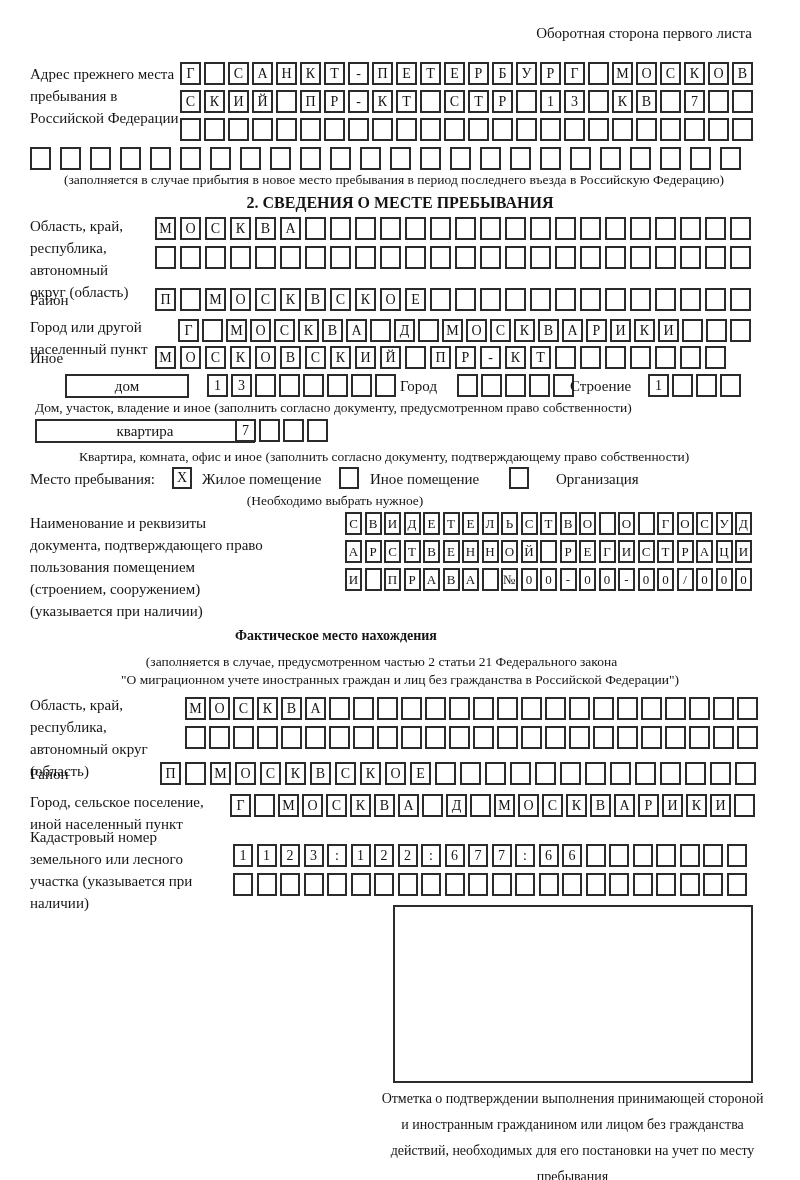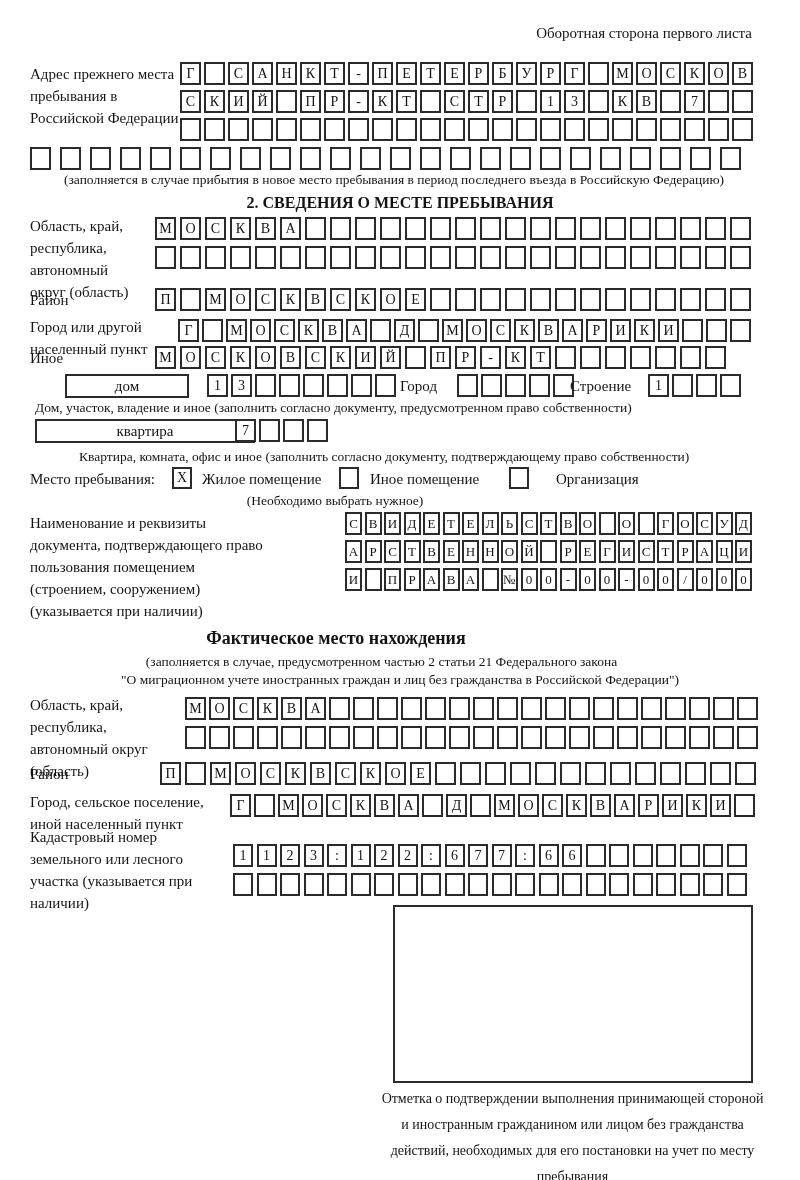--- a/index.html
+++ b/index.html
@@ -396,21 +396,21 @@
       <span class="cell">0</span>
       <span class="cell">-</span>
       <span class="cell">0</span>
       <span class="cell">0</span>
       <span class="cell">/</span>
       <span class="cell">0</span>
       <span class="cell">0</span>
       <span class="cell">0</span>
     </div>
 
-  <div class="abs h2 center" style="left:0; top:628px; width:672px; font-size:18px;">Фактическое место нахождения</div>
+  <div class="abs h2 center" style="left:0; top:628px; width:672px; font-size:14px;">Фактическое место нахождения</div>
   <div class="abs note center" style="left:0; top:654px; width:763px;">(заполняется в случае, предусмотренном частью 2 статьи 21 Федерального закона</div>
   <div class="abs note center" style="left:0; top:672px; width:800px;">"О миграционном учете иностранных граждан и лиц без гражданства в Российской Федерации")</div>
 
   <div class="abs lbl" style="left:30px; top:694px; width:150px;">Область, край, республика, автономный округ (область)</div>
   <div class="abs cellrow g3" style="left:185px; top:697px;">
       <span class="cell">М</span>
       <span class="cell">О</span>
       <span class="cell">С</span>
       <span class="cell">К</span>
       <span class="cell">В</span>

